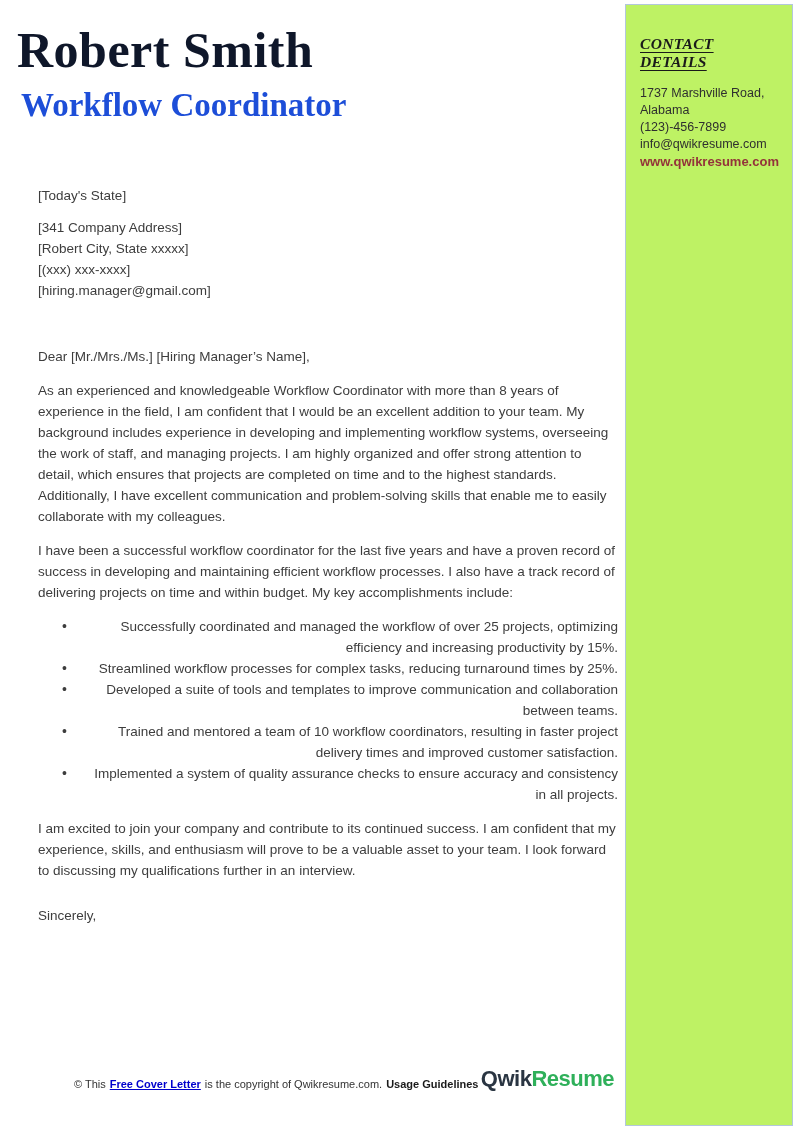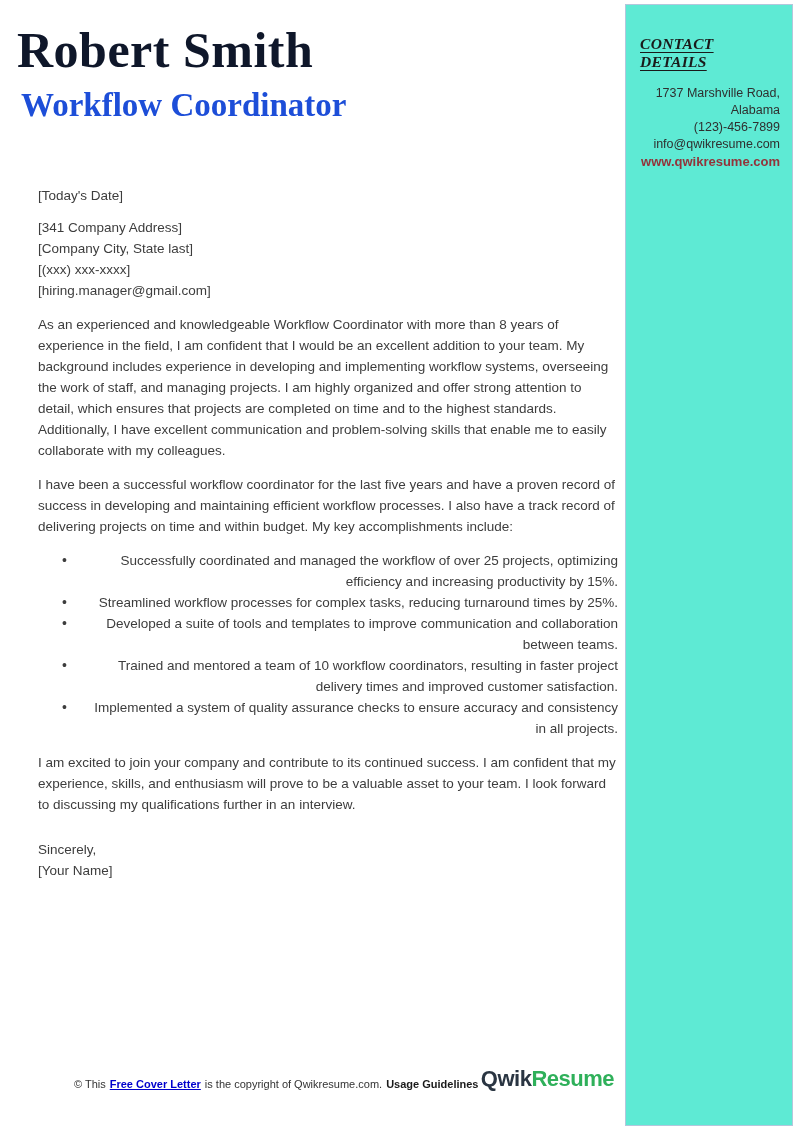--- a/index.html
+++ b/index.html
@@ -54,36 +54,36 @@
     left:-23px;
     font-size:14px;
   }
   .signoff-block { margin-top:24px; }
 
   
   .sidebar {
     position:absolute;
     left:625px; top:4px;
     width:168px; height:1122px;
-    background:#5eead4;
+    background:#bef264;
     border:1px solid #b3c7dc;
     padding:30px 12px 0 14px;
     color:#2f2f2f;
   }
   .contact-heading {
     font-family:"Liberation Serif","DejaVu Serif",serif;
     font-weight:bold;
     font-style:italic;
     font-size:15.5px;
     color:#1a1a1a;
     text-decoration:underline;
     text-underline-offset:3px;
     letter-spacing:0.3px;
   }
-  .contact-lines { margin-top:14px; font-size:12.5px; line-height:17px;text-align:right; }
+  .contact-lines { margin-top:14px; font-size:12.5px; line-height:17px; }
   .contact-website {
     margin-top:0;
     font-size:13px; line-height:17px;
     font-weight:bold;
     color:#93333a;
     text-decoration:none;
     display:block;
     cursor:pointer;
   }
 
@@ -123,46 +123,46 @@
   .logo .qwik { color:#2a3542; }
   .logo .resume { color:#2fb05a; }
 </style>
 </head>
 <body>
 
 <div class="main">
   <h1 class="name">Robert Smith</h1>
   <h2 class="job-title">Workflow Coordinator</h2>
 
-  <div class="date-line">[Today's Date]</div>
+  <div class="date-line">[Today's State]</div>
 
   <div class="address-block">
     <div>[341 Company Address]</div>
-    <div>[Company City, State last]</div>
+    <div>[Robert City, State xxxxx]</div>
     <div>[(xxx) xxx-xxxx]</div>
     <div>[hiring.manager@gmail.com]</div>
   </div>
 
+  <div class="salutation">Dear [Mr./Mrs./Ms.] [Hiring Manager’s Name],</div>
 
   <p class="para">As an experienced and knowledgeable Workflow Coordinator with more than 8 years of experience in the field, I am confident that I would be an excellent addition to your team. My background includes experience in developing and implementing workflow systems, overseeing the work of staff, and managing projects. I am highly organized and offer strong attention to detail, which ensures that projects are completed on time and to the highest standards. Additionally, I have excellent communication and problem-solving skills that enable me to easily collaborate with my colleagues.</p>
   <p class="para">I have been a successful workflow coordinator for the last five years and have a proven record of success in developing and maintaining efficient workflow processes. I also have a track record of delivering projects on time and within budget. My key accomplishments include:</p>
 
   <ul class="accomplishments">
     <li>Successfully coordinated and managed the workflow of over 25 projects, optimizing efficiency and increasing productivity by 15%.</li>
     <li>Streamlined workflow processes for complex tasks, reducing turnaround times by 25%.</li>
     <li>Developed a suite of tools and templates to improve communication and collaboration between teams.</li>
     <li>Trained and mentored a team of 10 workflow coordinators, resulting in faster project delivery times and improved customer satisfaction.</li>
     <li>Implemented a system of quality assurance checks to ensure accuracy and consistency in all projects.</li>
   </ul>
 
   <p class="para">I am excited to join your company and contribute to its continued success. I am confident that my experience, skills, and enthusiasm will prove to be a valuable asset to your team. I look forward to discussing my qualifications further in an interview.</p>
 
   <div class="signoff-block">
     <div>Sincerely,</div>
-    <div>[Your Name]</div>
   </div>
 </div>
 
 <aside class="sidebar">
   <div class="contact-heading">CONTACT DETAILS</div>
   <div class="contact-lines">
     <div>1737 Marshville Road,</div>
     <div>Alabama</div>
     <div>(123)-456-7899</div>
     <div>info@qwikresume.com</div>

